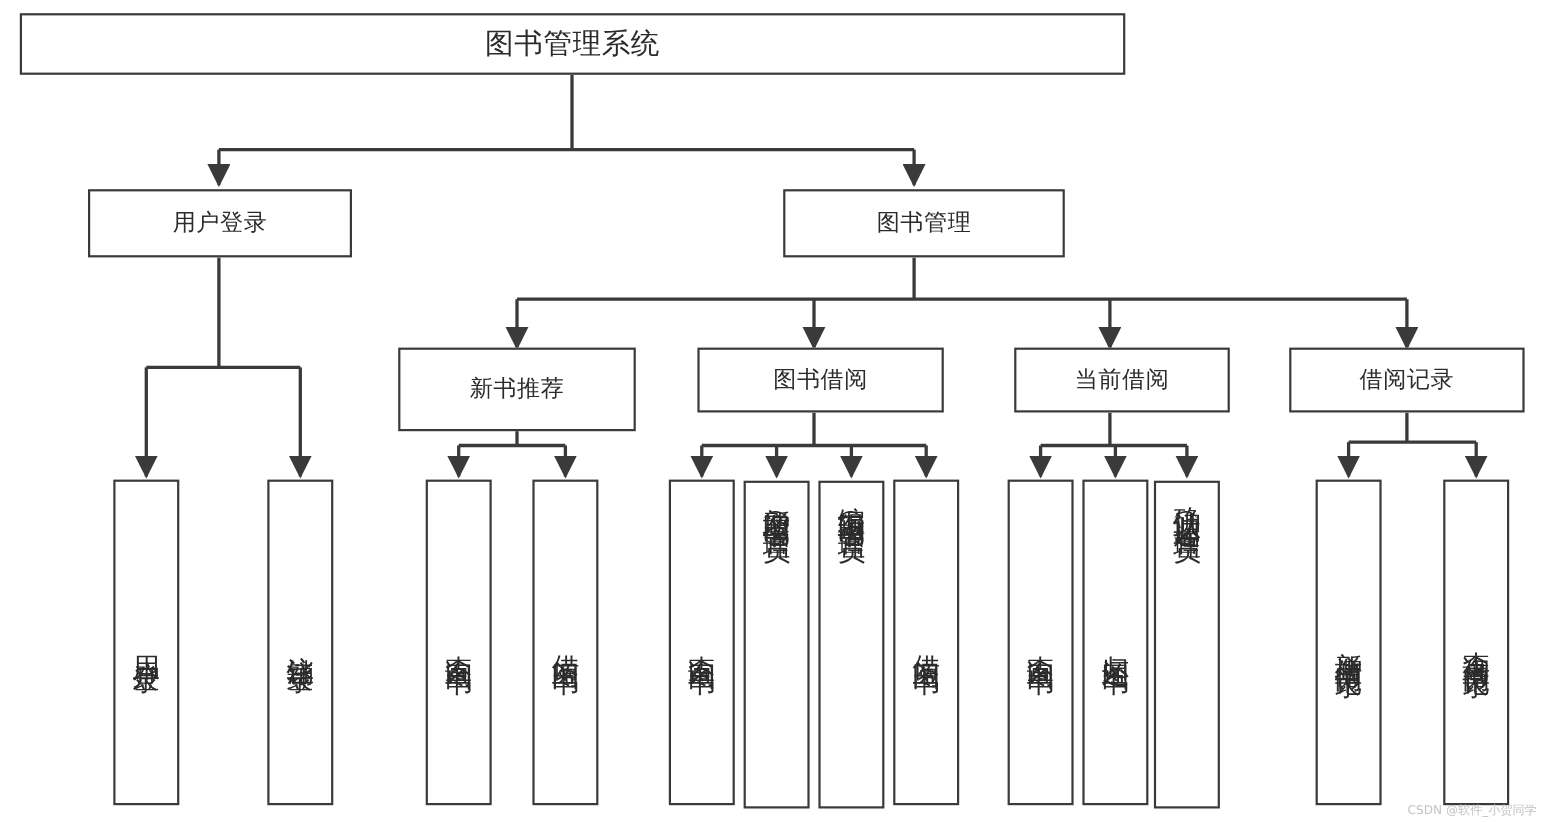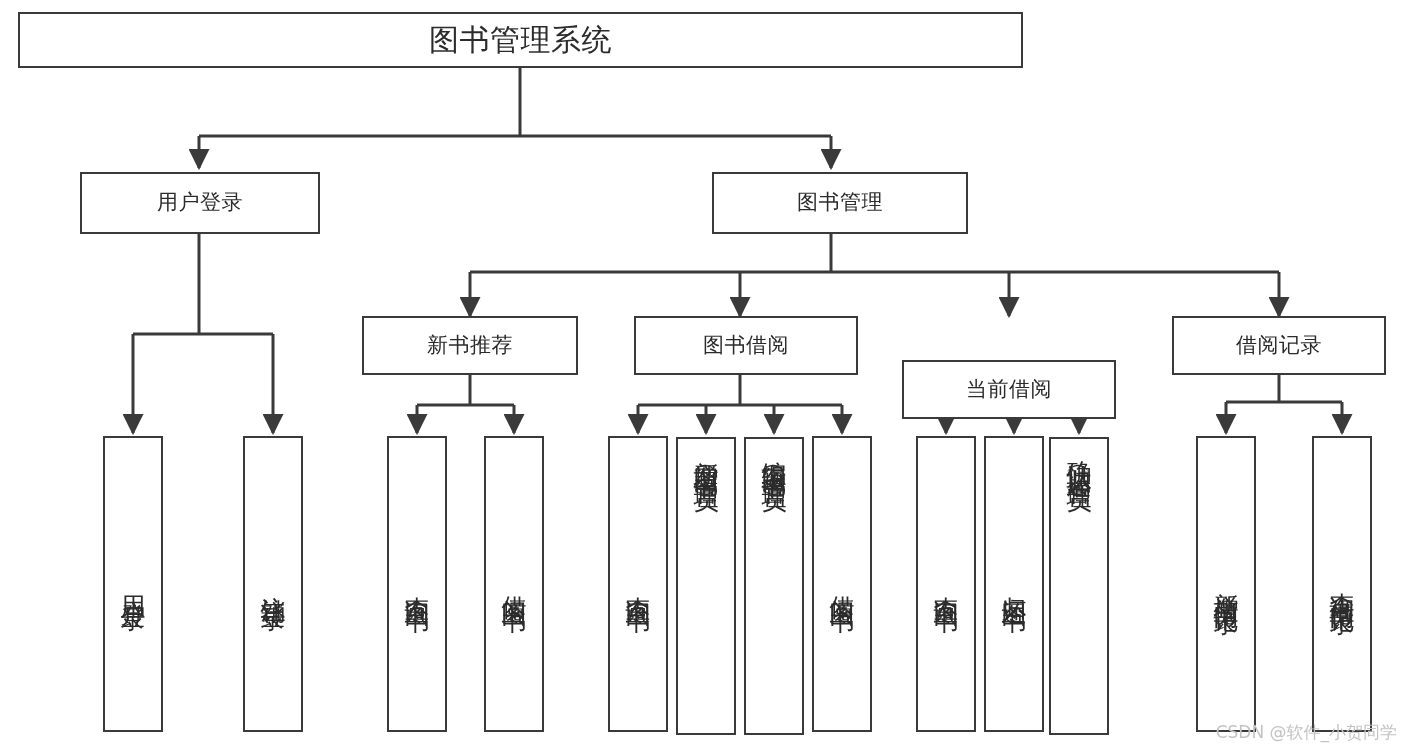--- a/index.html
+++ b/index.html
@@ -38,21 +38,21 @@
     text-align: center;
     line-height: 1.02;
     white-space: nowrap;
   }
   
   .node.horiz .node-label {
     font-size: 21px;
     letter-spacing: 0.5px;
   }
   .node.root .node-label {
-    font-size: 30px;
+    font-size: 26px;
   }
   
   .node.vert {
     align-items: flex-start;
     justify-content: center;
     padding-top: 2px;
   }
   .node.vert.centered {
     align-items: center;
     padding-top: 0;
@@ -62,21 +62,21 @@
     text-orientation: upright;
     font-size: 25px;
     line-height: 1.0;
     letter-spacing: 4px;
     white-space: nowrap;
   }
   #watermark {
     position: absolute;
     right: 8px;
     bottom: 3px;
-    font-size: 17px;
+    font-size: 11px;
     color: #c3c3c3;
     white-space: nowrap;
     font-family: "DejaVu Sans", "Liberation Sans", sans-serif;
   }
 </style>
 </head>
 <body>
 
 <div id="canvas">
 
@@ -134,27 +134,27 @@
     <span class="node-label">图书管理系统</span>
   </div>
 
   <div class="node horiz" style="left:80px; top:172px; width:240px; height:62px;">
     <span class="node-label">用户登录</span>
   </div>
   <div class="node horiz" style="left:712px; top:172px; width:256px; height:62px;">
     <span class="node-label">图书管理</span>
   </div>
 
-  <div class="node horiz" style="left:362px; top:316px; width:216px; height:59px;justify-content:center;">
+  <div class="node horiz" style="left:362px; top:316px; width:216px; height:76px;justify-content:center;">
     <span class="node-label">新书推荐</span>
   </div>
   <div class="node horiz" style="left:634px; top:316px; width:224px; height:59px;">
     <span class="node-label">图书借阅</span>
   </div>
-  <div class="node horiz" style="left:902px; top:316px; width:214px; height:59px;margin-top:44px;">
+  <div class="node horiz" style="left:922px; top:316px; width:196px; height:59px;">
     <span class="node-label">当前借阅</span>
   </div>
   <div class="node horiz" style="left:1172px; top:316px; width:214px; height:59px;">
     <span class="node-label">借阅记录</span>
   </div>
 
   <div class="node vert centered" style="left:103px; top:436px; width:60px; height:296px;">
     <span class="node-label">用户登录</span>
   </div>
   <div class="node vert centered" style="left:243px; top:436px; width:60px; height:296px;">

